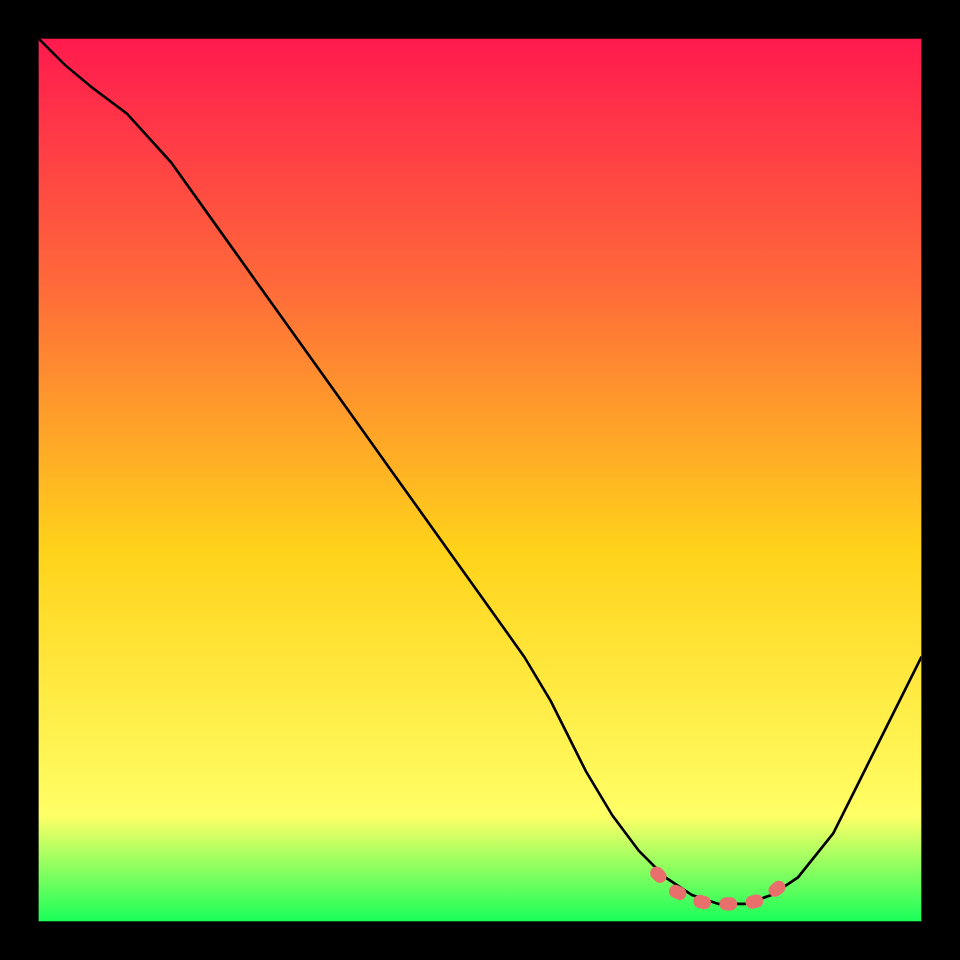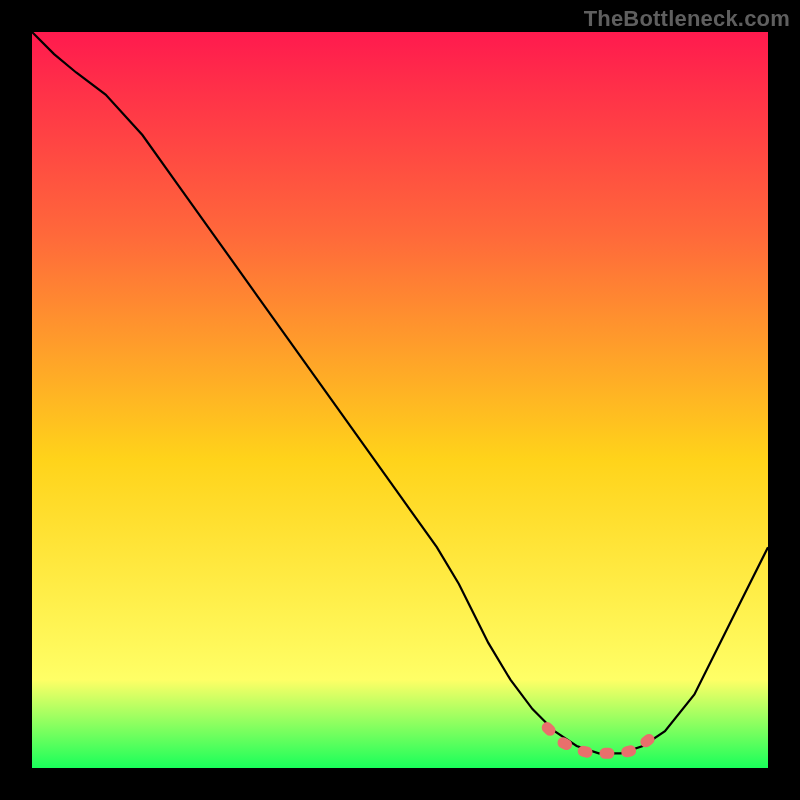--- a/index.html
+++ b/index.html
@@ -38,21 +38,20 @@
     width: 100%;
     height: 100%;
     display: block;
   }
 </style>
 </head>
 <body>
 
 <div class="frame">
 
-  <div class="watermark">TheBottleneck.com</div>
 
   <div class="plot-wrap">
     <svg class="plot" viewBox="0 0 736 736" preserveAspectRatio="none">
       <defs>
         <linearGradient id="bgGrad" x1="0" y1="0" x2="0" y2="1">
           <stop offset="0%" stop-color="#ff1a4e"></stop>
           <stop offset="28%" stop-color="#ff6a3a"></stop>
           <stop offset="58%" stop-color="#ffd31a"></stop>
           <stop offset="88%" stop-color="#ffff66"></stop>
           <stop offset="100%" stop-color="#19ff5a"></stop>

